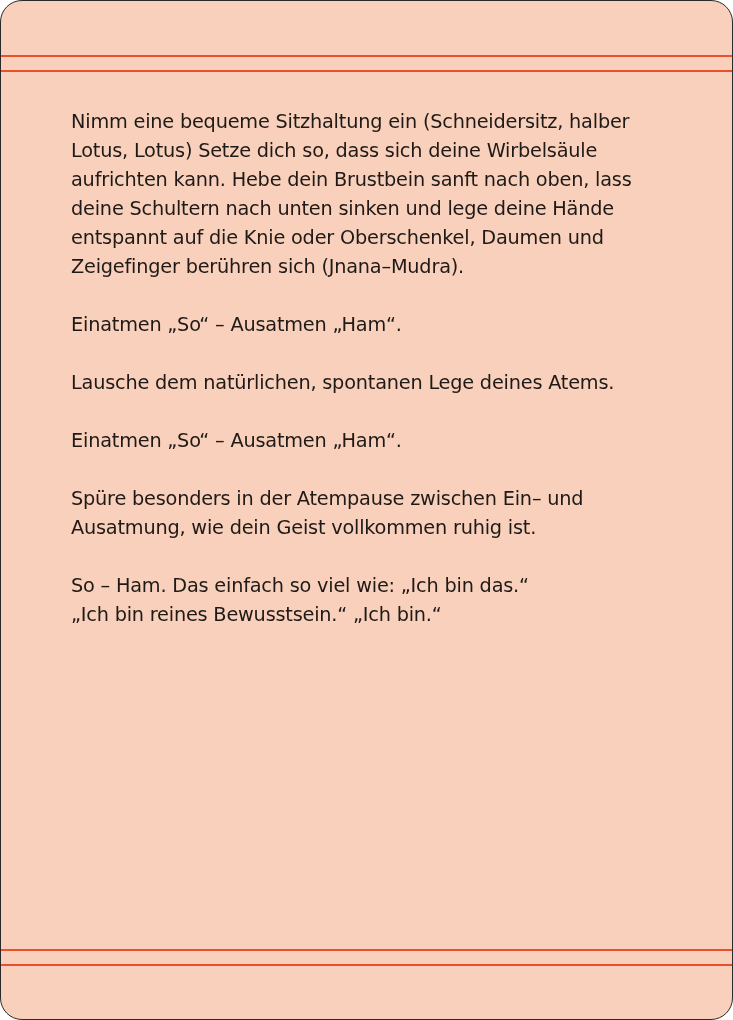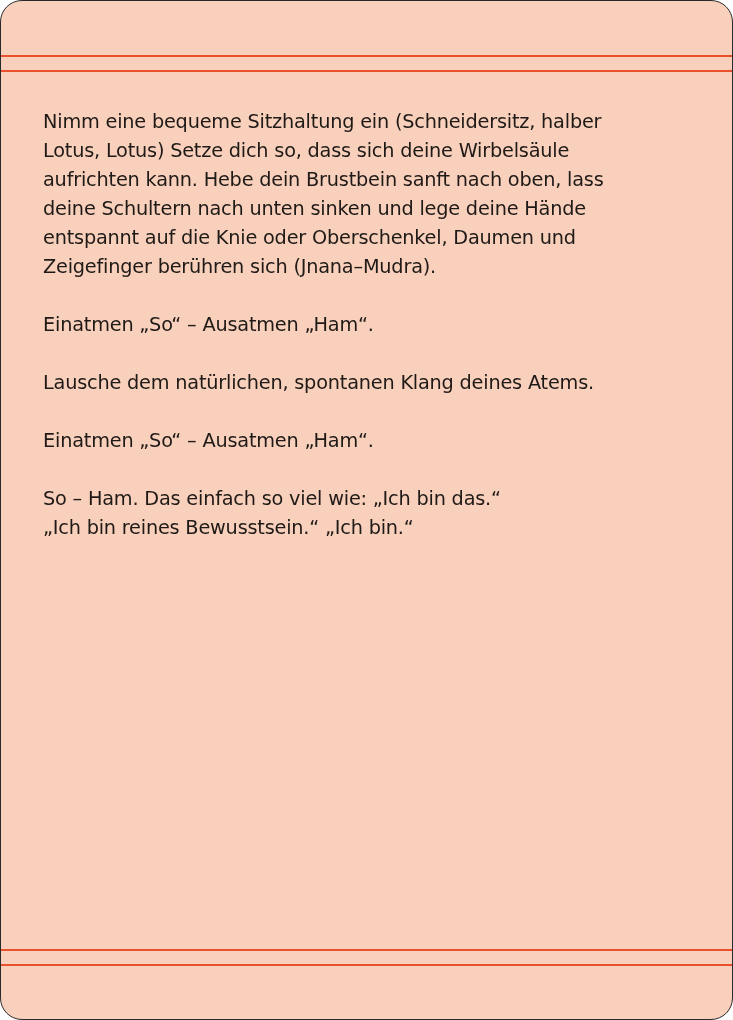--- a/index.html
+++ b/index.html
@@ -5,42 +5,44 @@
   html, body { margin: 0; padding: 0; background: #ffffff; }
   body { width: 733px; height: 1020px; position: relative; overflow: hidden; }
   .card {
     position: absolute; left: 0; top: 0; width: 731px; height: 1018px;
     background: #f8d0bb; border: 1px solid #2a2a2a; border-radius: 22px;
     overflow: hidden;
   }
   .rule { position: absolute; left: 0; right: 0; height: 2px; background: #e9502b; }
   .r1 { top: 54px; } .r2 { top: 69px; } .r3 { top: 948px; } .r4 { top: 963px; }
   .content {
-    position: absolute; left: 42px; top: 106px; width: 620px;
+    position: absolute; left: 70px; top: 106px; width: 620px;
     font-family: "DejaVu Sans", sans-serif; font-size: 19.3px; line-height: 29px;
     color: #1f1a17; letter-spacing: -0.2px;
   }
   .para { margin: 0 0 29px 0; white-space: pre-line; }
 </style>
 </head>
 <body>
 
 <div class="card">
   <div class="rule r1"></div>
   <div class="rule r2"></div>
 
   <div class="content">
     <p class="para">Nimm eine bequeme Sitzhaltung ein (Schneidersitz, halber
 Lotus, Lotus) Setze dich so, dass sich deine Wirbelsäule
 aufrichten kann. Hebe dein Brustbein sanft nach oben, lass
 deine Schultern nach unten sinken und lege deine Hände
 entspannt auf die Knie oder Oberschenkel, Daumen und
 Zeigefinger berühren sich (Jnana–Mudra).</p>
     <p class="para">Einatmen „So“ – Ausatmen „Ham“.</p>
-    <p class="para">Lausche dem natürlichen, spontanen Klang deines Atems.</p>
+    <p class="para">Lausche dem natürlichen, spontanen Lege deines Atems.</p>
     <p class="para">Einatmen „So“ – Ausatmen „Ham“.</p>
+    <p class="para">Spüre besonders in der Atempause zwischen Ein– und
+Ausatmung, wie dein Geist vollkommen ruhig ist.</p>
     <p class="para">So – Ham. Das einfach so viel wie: „Ich bin das.“
 „Ich bin reines Bewusstsein.“ „Ich bin.“</p>
   </div>
 
   <div class="rule r3"></div>
   <div class="rule r4"></div>
 </div>
 
 </body></html>

